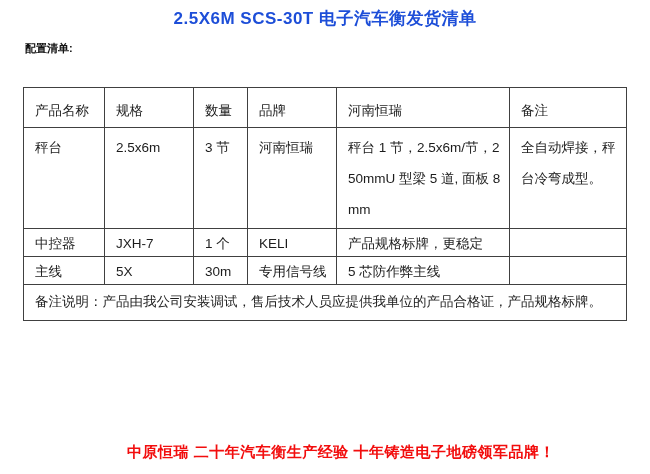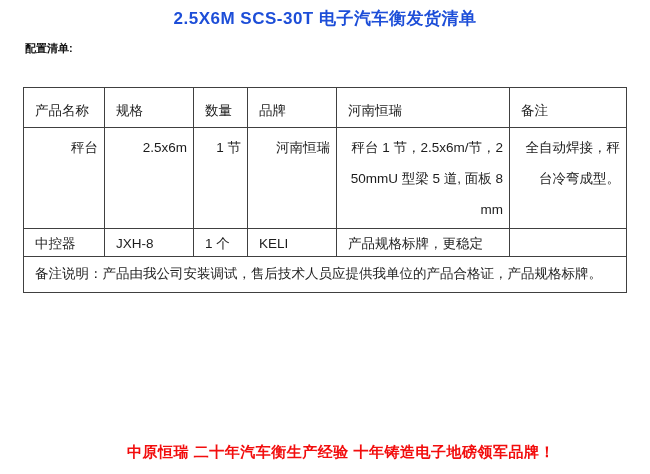--- a/index.html
+++ b/index.html
@@ -46,21 +46,21 @@
     vertical-align: top;
     padding: 5px 6px 3px 11px;
     line-height: 19px;
     font-weight: normal;
     overflow: hidden;
     word-break: break-all;
   }
   tr.header-row    { height: 40px; }
   tr.header-row th { vertical-align: middle; padding-top: 6px; padding-bottom: 0; }
   tr.row-tall      { height: 68px; }
-  tr.row-tall td   { line-height: 31px; padding-top: 4px; text-align: right; }
+  tr.row-tall td   { line-height: 31px; padding-top: 4px; }
   tr.row-short     { height: 19px; }
   tr.note-row      { height: 36px; }
   tr.note-row td   { padding-top: 8px; line-height: 18px; }
   .slogan {
     position: absolute;
     left: 16px;
     top: 443px;
     width: 650px;
     text-align: center;
     font-size: 15px;
@@ -93,38 +93,46 @@
         <th>规格</th>
         <th>数量</th>
         <th>品牌</th>
         <th>河南恒瑞</th>
         <th>备注</th>
       </tr>
 
       <tr class="row-tall">
         <td>秤台</td>
         <td>2.5x6m</td>
-        <td>1 节</td>
+        <td>3 节</td>
         <td>河南恒瑞</td>
         <td>秤台 1 节，2.5x6m/节，250mmU 型梁 5 道, 面板 8mm</td>
         <td>全自动焊接，秤台冷弯成型。</td>
       </tr>
 
 
 
       <tr class="row-short">
         <td>中控器</td>
-        <td>JXH-8</td>
+        <td>JXH-7</td>
         <td>1 个</td>
         <td>KELI</td>
         <td>产品规格标牌，更稳定</td>
         <td></td>
       </tr>
 
 
+      <tr class="row-short">
+        <td>主线</td>
+        <td>5X</td>
+        <td>30m</td>
+        <td>专用信号线</td>
+        <td>5 芯防作弊主线</td>
+        <td></td>
+      </tr>
 
       <tr class="note-row">
         <td colspan="6">备注说明：产品由我公司安装调试，售后技术人员应提供我单位的产品合格证，产品规格标牌。</td>
       </tr>
     </tbody>
   </table>
 
   <div class="slogan">中原恒瑞 二十年汽车衡生产经验 十年铸造电子地磅领军品牌！</div>
 
 </div>

